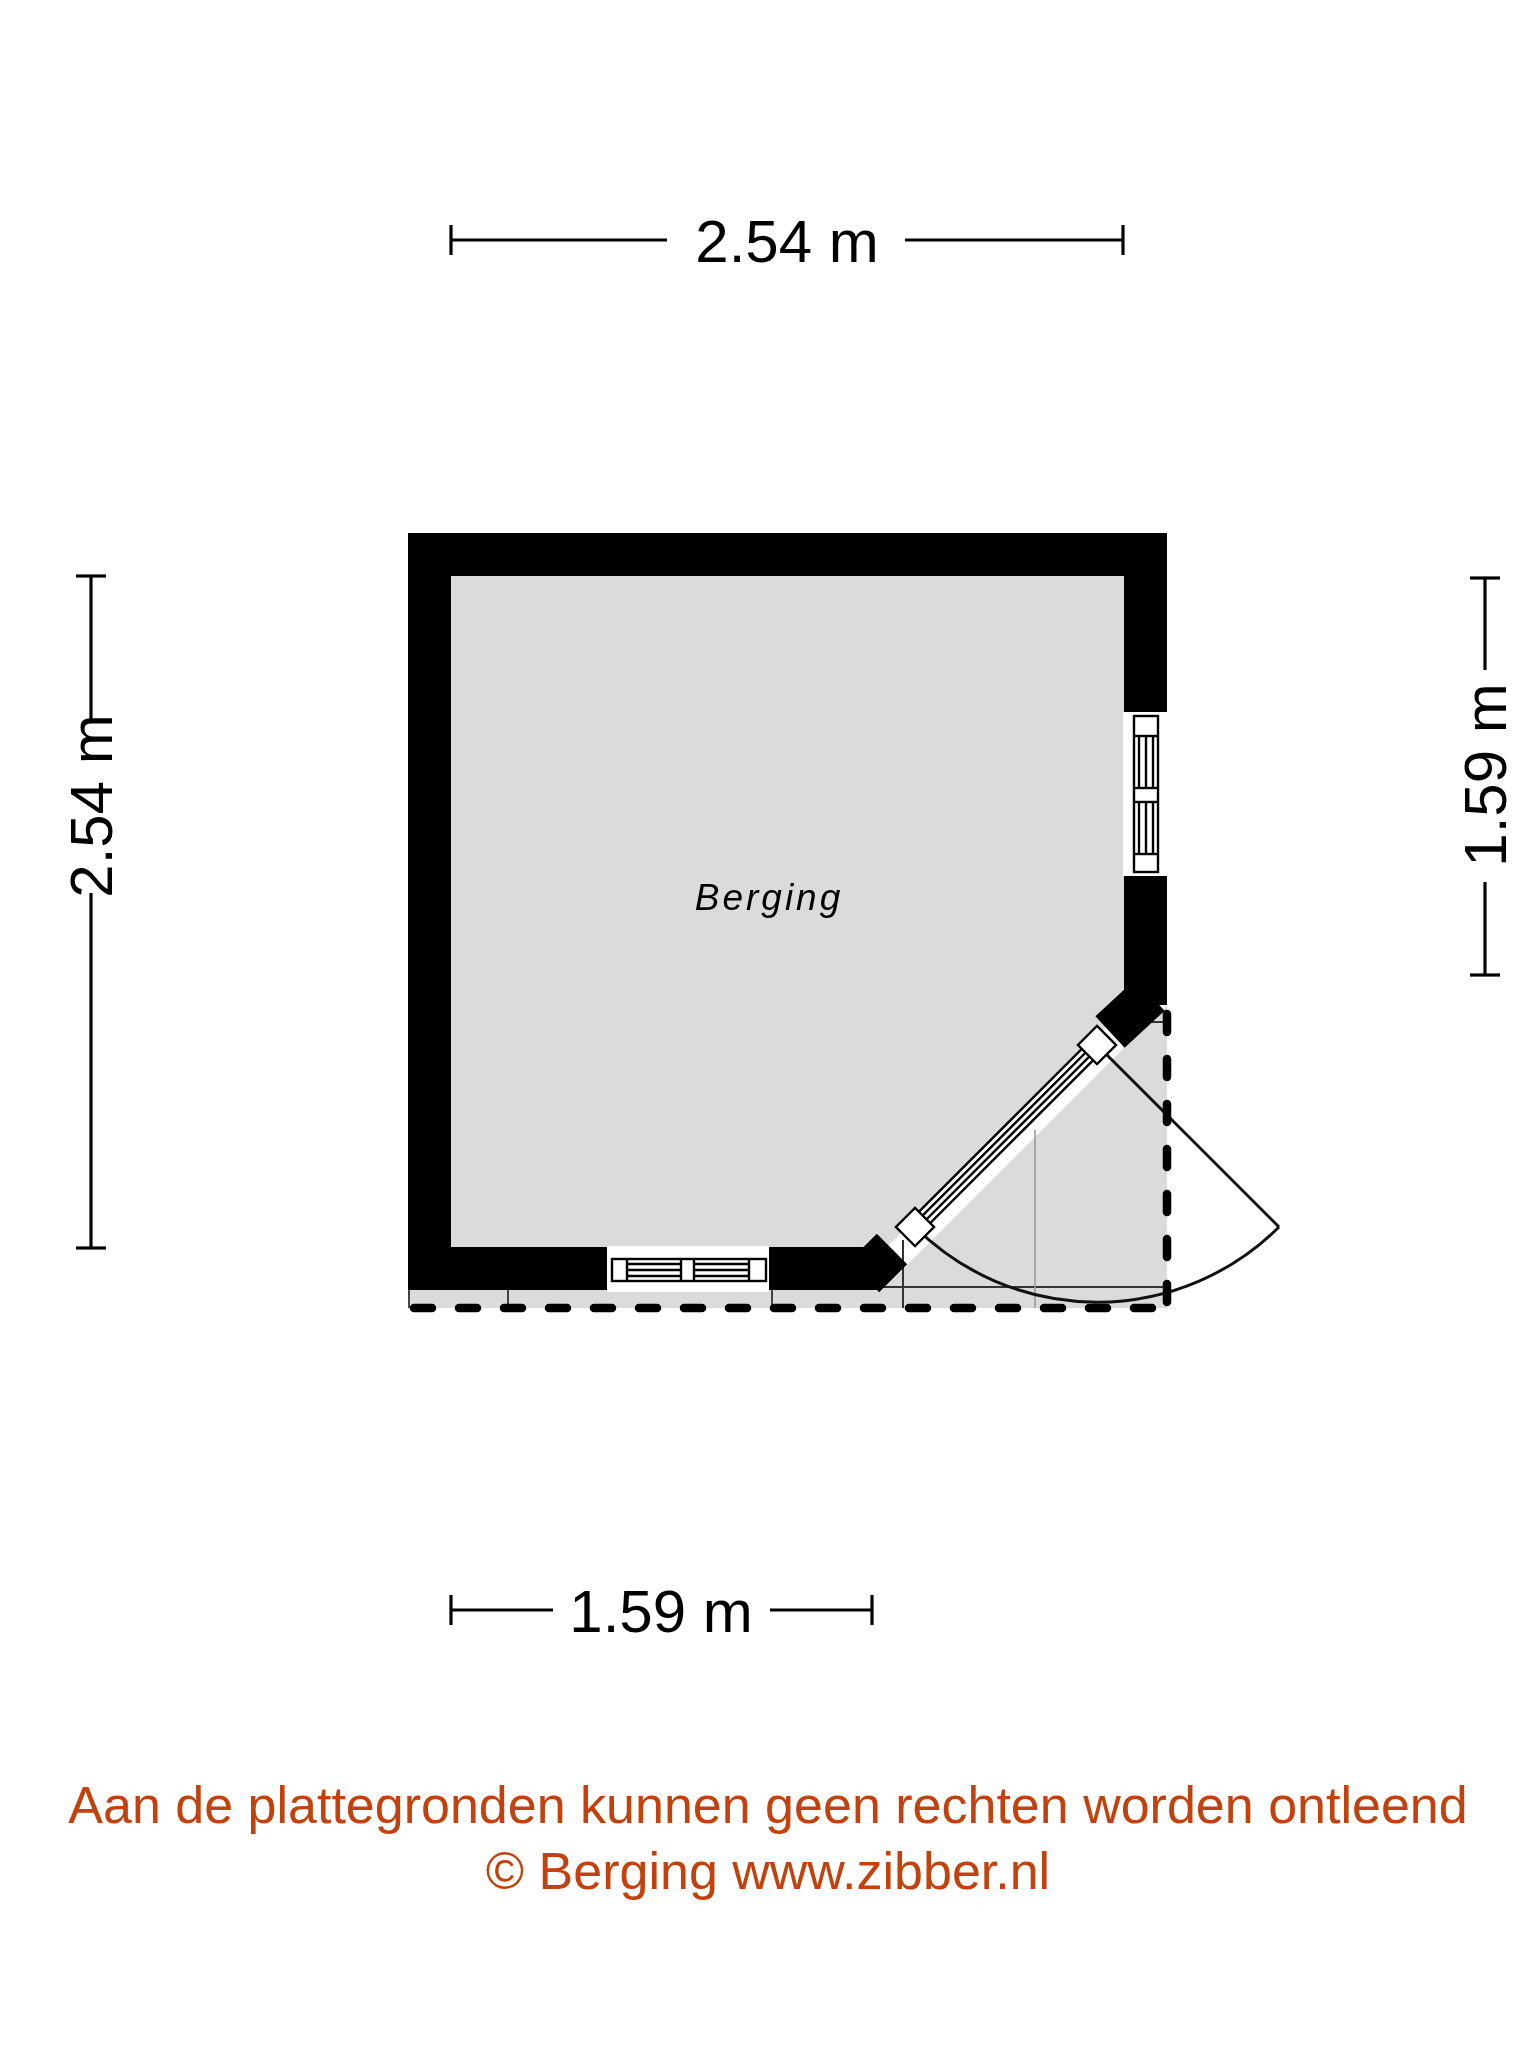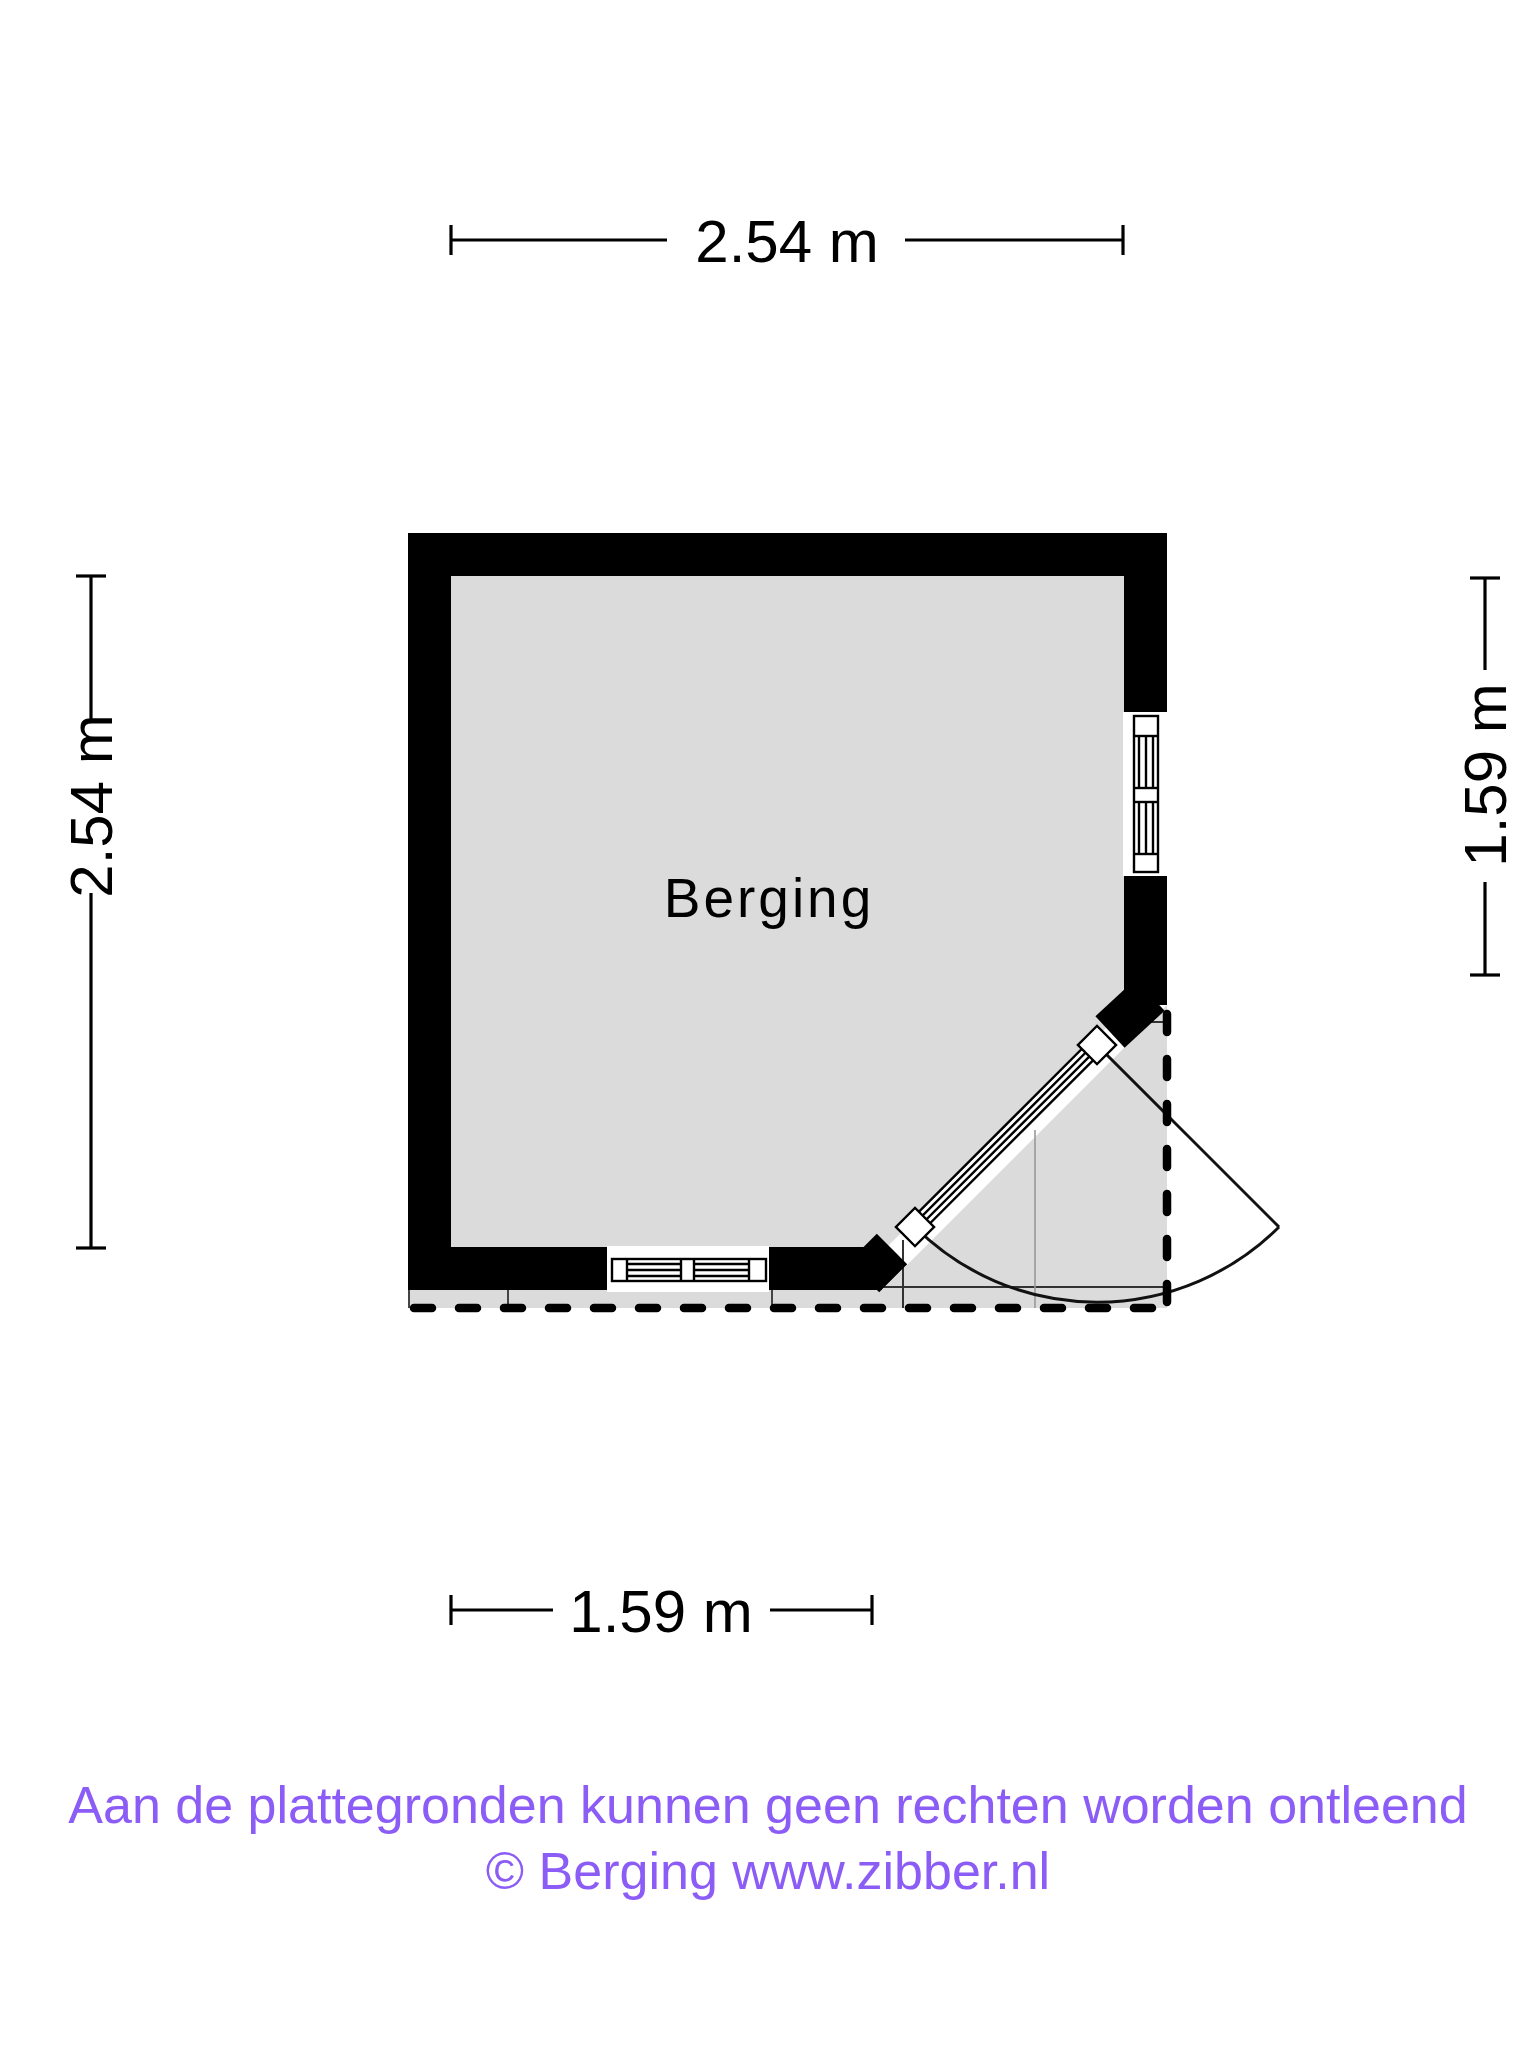--- a/index.html
+++ b/index.html
@@ -12,29 +12,29 @@
   }
   .plan-svg{position:absolute;left:0;top:0;width:1536px;height:2048px;}
   .lbl{
     position:absolute;
     color:#000;
     white-space:nowrap;
     transform:translate(-50%,-50%);
   }
   .dim{font-size:60px;}
   .rot{transform:translate(-50%,-50%) rotate(-90deg);}
-  .room-lbl{font-size:55px;letter-spacing:3px;}
+  .room-lbl{font-size:37px;letter-spacing:3px;font-style:italic;}
   .footer{
     position:absolute;
     left:0;top:1772px;
     width:1536px;
     text-align:center;
     font-size:52px;
     line-height:66px;
-    color:#8b5cf6;
+    color:#c2410c;
   }
 </style>
 </head>
 <body>
 
 <div class="canvas">
 
   <svg class="plan-svg" viewBox="0 0 1536 2048" xmlns="http://www.w3.org/2000/svg">
 
     <polygon points="408,1290 882,1290 1167,1005 1167,1308 408,1308" fill="#dbdbdb"></polygon>

